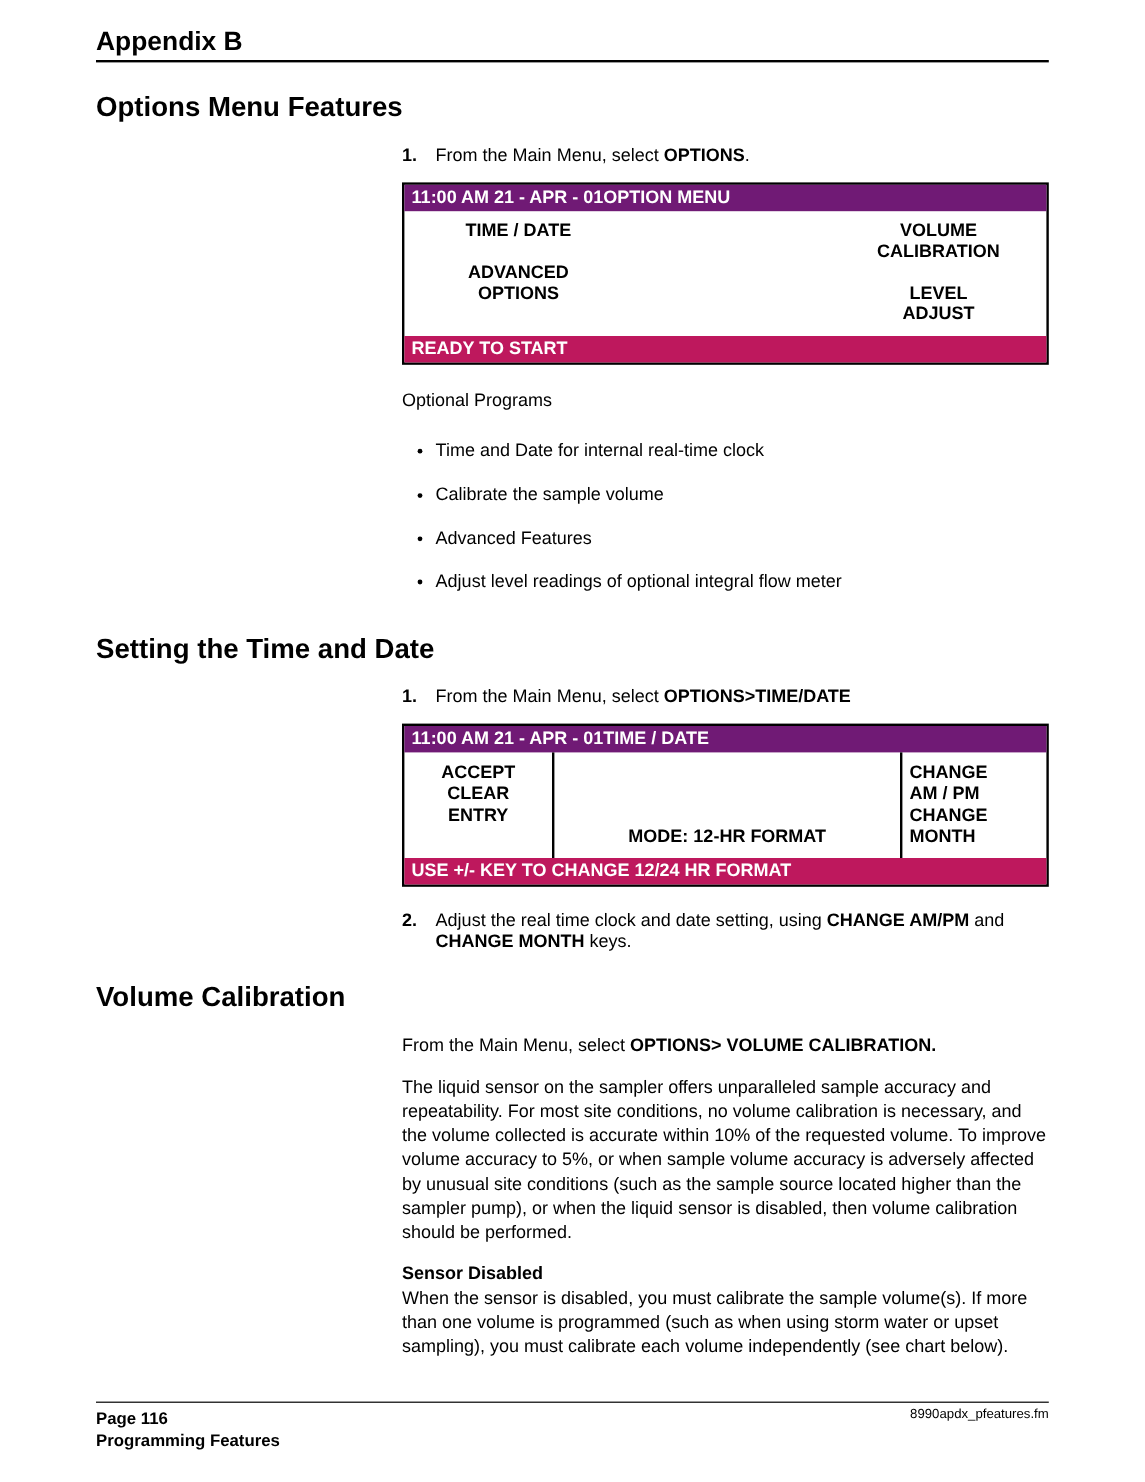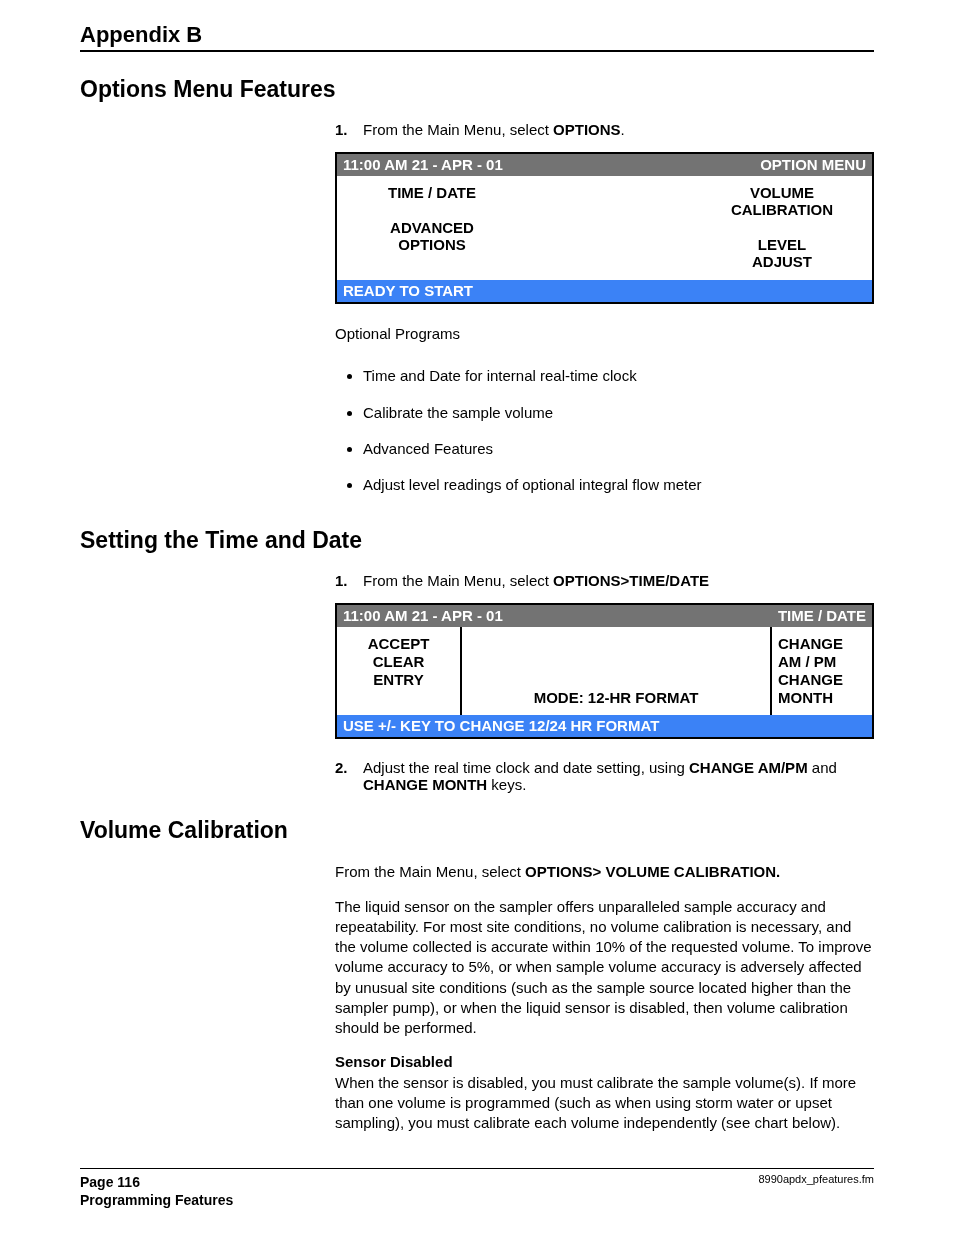--- a/index.html
+++ b/index.html
@@ -46,29 +46,29 @@
     flex-shrink: 0;
   }
   .num-item .txt { flex: 1; }
   .txt b { font-weight: bold; }
   .screen-box {
     border: 2px solid #000;
     margin: 6px 0 20px 0;
     font-family: Arial, Helvetica, sans-serif;
   }
   .screen-header {
-    background: #737373;
+    background: #701a75;
     color: #fff;
     font-weight: bold;
     padding: 2px 6px 3px 6px;
     display: flex;
-    justify-content: space-between;
+    justify-content: flex-start;
   }
   .screen-footer {
-    background: #3b82f6;
+    background: #be185d;
     color: #fff;
     font-weight: bold;
     padding: 2px 6px 3px 6px;
   }
   .screen-footer.center { text-align: left; }
   .screen-body {
     font-weight: bold;
     padding: 8px 10px 10px 10px;
   }
   .opt-grid {
@@ -106,21 +106,21 @@
   }
   .td-col.mid {
     flex: 1;
     text-align: center;
     border-right: 2px solid #000;
     justify-content: flex-end;
     gap: 14px;
     padding-bottom: 8px;
   }
   .td-col.right {
-    width: 100px;
+    width: 120px;
     text-align: left;
   }
   .td-col .cell { line-height: 1.2; }
   .page-footer {
     position: absolute;
     left: 80px;
     right: 80px;
     bottom: 26px;
   }
   .page-footer .rule {

